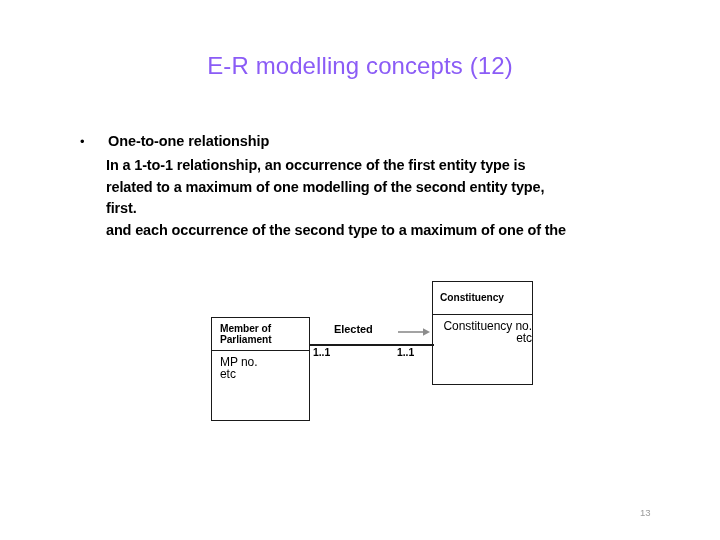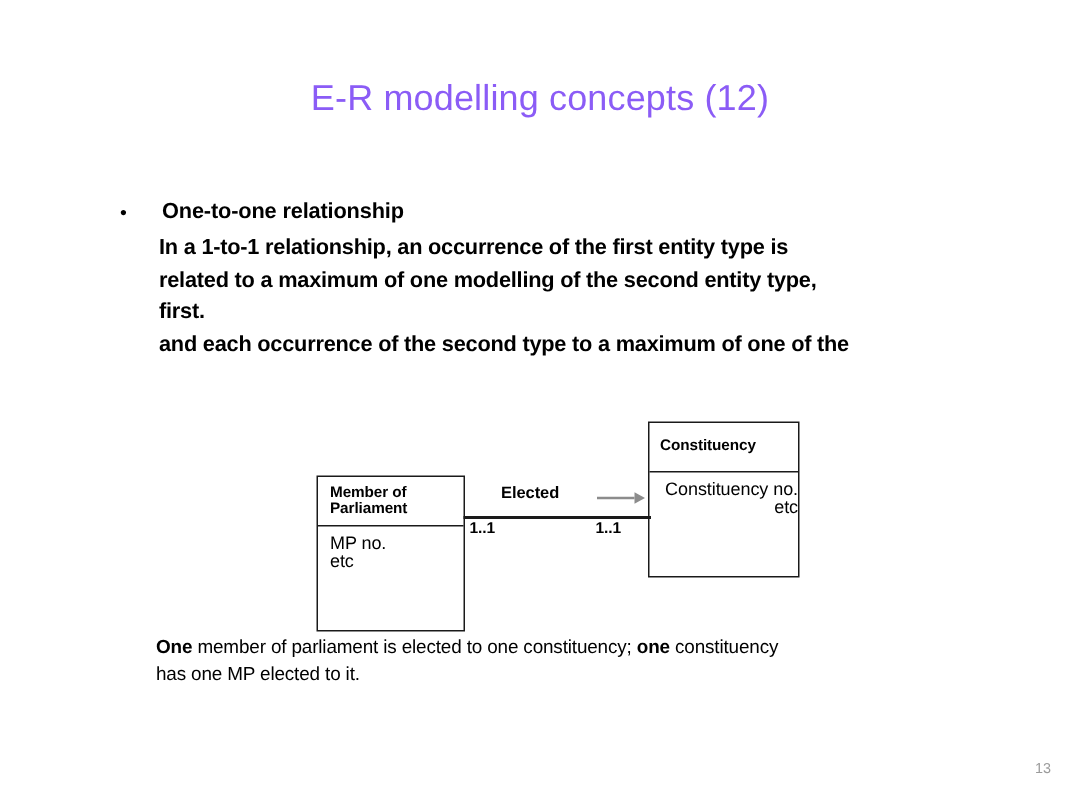--- a/index.html
+++ b/index.html
@@ -173,21 +173,21 @@
     top: 500px;
     width: 720px;
     text-align: center;
     font-size: 9.4px;
     color: #9b9b9b;
     letter-spacing: 0.15px;
     white-space: nowrap;
   }
   #page-number {
     position: absolute;
-    left: 690px;
+    left: 640px;
     top: 507px;
     width: 30px;
     text-align: left;
     font-size: 9.6px;
     color: #9b9b9b;
   }
 </style>
 </head>
 <body>
 
@@ -235,20 +235,16 @@
 
     <svg id="rel-arrow" viewBox="0 0 32 12" xmlns="http://www.w3.org/2000/svg">
       <line x1="0" y1="6" x2="25" y2="6" stroke="#8c8c8c" stroke-width="1.6"></line>
       <polygon points="25,2.2 32,6 25,9.8" fill="#8c8c8c"></polygon>
     </svg>
 
     <div class="card-label" id="card-left">1..1</div>
     <div class="card-label" id="card-right">1..1</div>
   </div>
 
-  <div id="caption">
-    <span class="ln"><b>One</b><span> member of parliament is elected to one constituency; </span><b>one</b><span> constituency</span></span>
-    <span class="ln">has one MP elected to it.</span>
-  </div>
 
   <div id="page-number">13</div>
 
 </div>
 
 </body></html>

